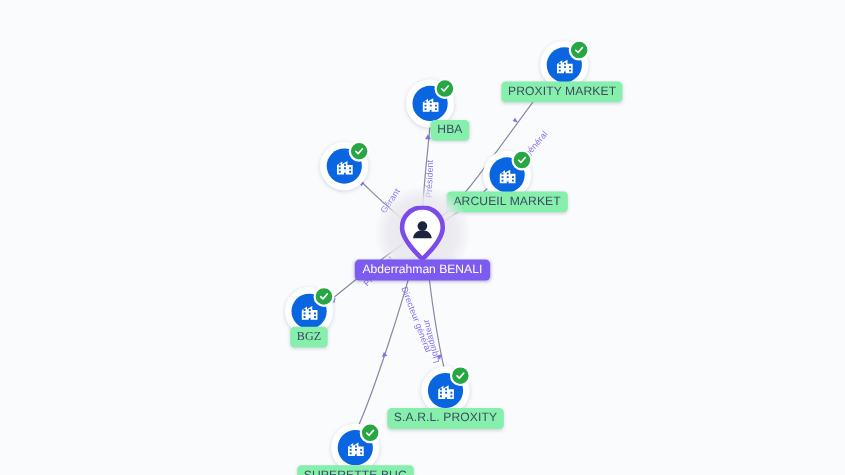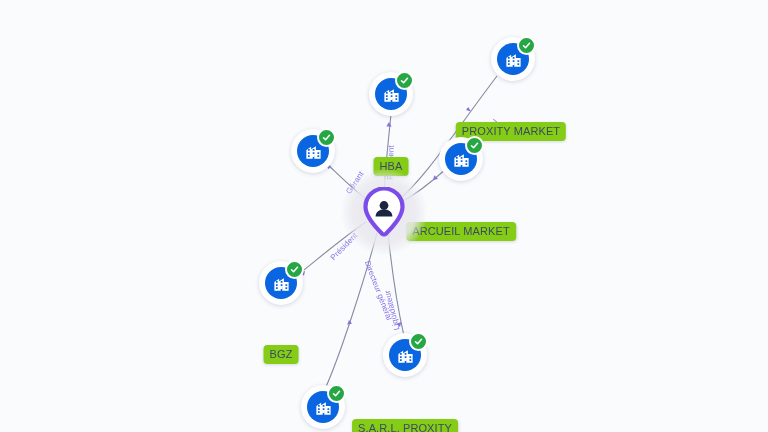--- a/index.html
+++ b/index.html
@@ -77,30 +77,29 @@
     display: flex;
     align-items: center;
     justify-content: center;
   }
   .verified-badge svg { display: block; }
 
   
   .node-label {
     position: absolute;
     transform: translate(-50%, 0);
-    background: #84cc16;
+    background: #86efac;
     color: #3c4a63;
     font-size: 11px;
     line-height: 13px;
     letter-spacing: 0.1px;
     padding: 3px 6px;
     border-radius: 4px;
     white-space: nowrap;
     box-shadow: 0 1px 3px rgba(40,50,90,0.17);
-    margin-top: 48px;
   }
 
   
   .person-label {
     position: absolute;
     transform: translate(-50%, 0);
     background: #7c5cf0;
     color: #ffffff;
     font-size: 11px;
     line-height: 13px;
@@ -187,21 +186,21 @@
       <svg width="19" height="19" viewBox="0 0 24 24" fill="#ffffff">
         <path d="M3 21V10.2L9 6v3l6-3.6V10h6v11h-8v-4.2h-2V21H3zm2-2h2.2v-2.2H5V19zm0-4h2.2v-2.2H5V15zm0-4h2.2V8.8H5V11zm6 8h2.2v-2.2H11V19zm0-4h2.2v-2.2H11V15zm0-4h2.2V8.8H11V11zm6 8h2.2v-2.2H17V19zm0-4h2.2v-2.2H17V15z"></path>
       </svg>
     </div>
     <span class="verified-badge">
       <svg width="9" height="9" viewBox="0 0 24 24" fill="none" stroke="#ffffff" stroke-width="4" stroke-linecap="round" stroke-linejoin="round">
         <path d="M4 12.5 L9.5 18 L20 6"></path>
       </svg>
     </span>
   </div>
-  <div class="node-label" style="left:391px; top:109px;">HBA</div>
+  <div class="node-label" style="left:409px; top:109px;">HBA</div>
 
   <div class="company-node" style="left:461px; top:159px;">
     <div class="company-disc">
       <svg width="19" height="19" viewBox="0 0 24 24" fill="#ffffff">
         <path d="M3 21V10.2L9 6v3l6-3.6V10h6v11h-8v-4.2h-2V21H3zm2-2h2.2v-2.2H5V19zm0-4h2.2v-2.2H5V15zm0-4h2.2V8.8H5V11zm6 8h2.2v-2.2H11V19zm0-4h2.2v-2.2H11V15zm0-4h2.2V8.8H11V11zm6 8h2.2v-2.2H17V19zm0-4h2.2v-2.2H17V15z"></path>
       </svg>
     </div>
     <span class="verified-badge">
       <svg width="9" height="9" viewBox="0 0 24 24" fill="none" stroke="#ffffff" stroke-width="4" stroke-linecap="round" stroke-linejoin="round">
         <path d="M4 12.5 L9.5 18 L20 6"></path>
@@ -228,21 +227,21 @@
       <svg width="19" height="19" viewBox="0 0 24 24" fill="#ffffff">
         <path d="M3 21V10.2L9 6v3l6-3.6V10h6v11h-8v-4.2h-2V21H3zm2-2h2.2v-2.2H5V19zm0-4h2.2v-2.2H5V15zm0-4h2.2V8.8H5V11zm6 8h2.2v-2.2H11V19zm0-4h2.2v-2.2H11V15zm0-4h2.2V8.8H11V11zm6 8h2.2v-2.2H17V19zm0-4h2.2v-2.2H17V15z"></path>
       </svg>
     </div>
     <span class="verified-badge">
       <svg width="9" height="9" viewBox="0 0 24 24" fill="none" stroke="#ffffff" stroke-width="4" stroke-linecap="round" stroke-linejoin="round">
         <path d="M4 12.5 L9.5 18 L20 6"></path>
       </svg>
     </span>
   </div>
-  <div class="node-label" style="left:281px; top:297px;">BGZ</div>
+  <div class="node-label" style="left:281px; top:297px;font-family:Liberation Serif, serif;">BGZ</div>
 
   <div class="company-node" style="left:405px; top:355px;">
     <div class="company-disc">
       <svg width="19" height="19" viewBox="0 0 24 24" fill="#ffffff">
         <path d="M3 21V10.2L9 6v3l6-3.6V10h6v11h-8v-4.2h-2V21H3zm2-2h2.2v-2.2H5V19zm0-4h2.2v-2.2H5V15zm0-4h2.2V8.8H5V11zm6 8h2.2v-2.2H11V19zm0-4h2.2v-2.2H11V15zm0-4h2.2V8.8H11V11zm6 8h2.2v-2.2H17V19zm0-4h2.2v-2.2H17V15z"></path>
       </svg>
     </div>
     <span class="verified-badge">
       <svg width="9" height="9" viewBox="0 0 24 24" fill="none" stroke="#ffffff" stroke-width="4" stroke-linecap="round" stroke-linejoin="round">
         <path d="M4 12.5 L9.5 18 L20 6"></path>
@@ -267,14 +266,15 @@
 
   <div class="person-node" style="left:384px; top:212px;">
     <div class="pin">
       <svg width="42" height="50" viewBox="0 0 42 50">
         <path d="M21 1.5c10.2 0 18.5 8.2 18.5 18.3 0 9.6-11.6 22-16.6 26.9a2.7 2.7 0 0 1-3.8 0C14.1 41.8 2.5 29.4 2.5 19.8 2.5 9.7 10.8 1.5 21 1.5z" fill="#ffffff" stroke="#7c4ceb" stroke-width="4.2"></path>
         <circle cx="21" cy="18.5" r="4.4" fill="#1b2540"></circle>
         <path d="M12.6 29.6c0-4.3 3.8-7.3 8.4-7.3s8.4 3 8.4 7.3z" fill="#1b2540"></path>
       </svg>
     </div>
   </div>
+  <div class="person-label" style="left:384px; top:236px;">Abderrahman BENALI</div>
 
 </div>
 
 </body></html>

